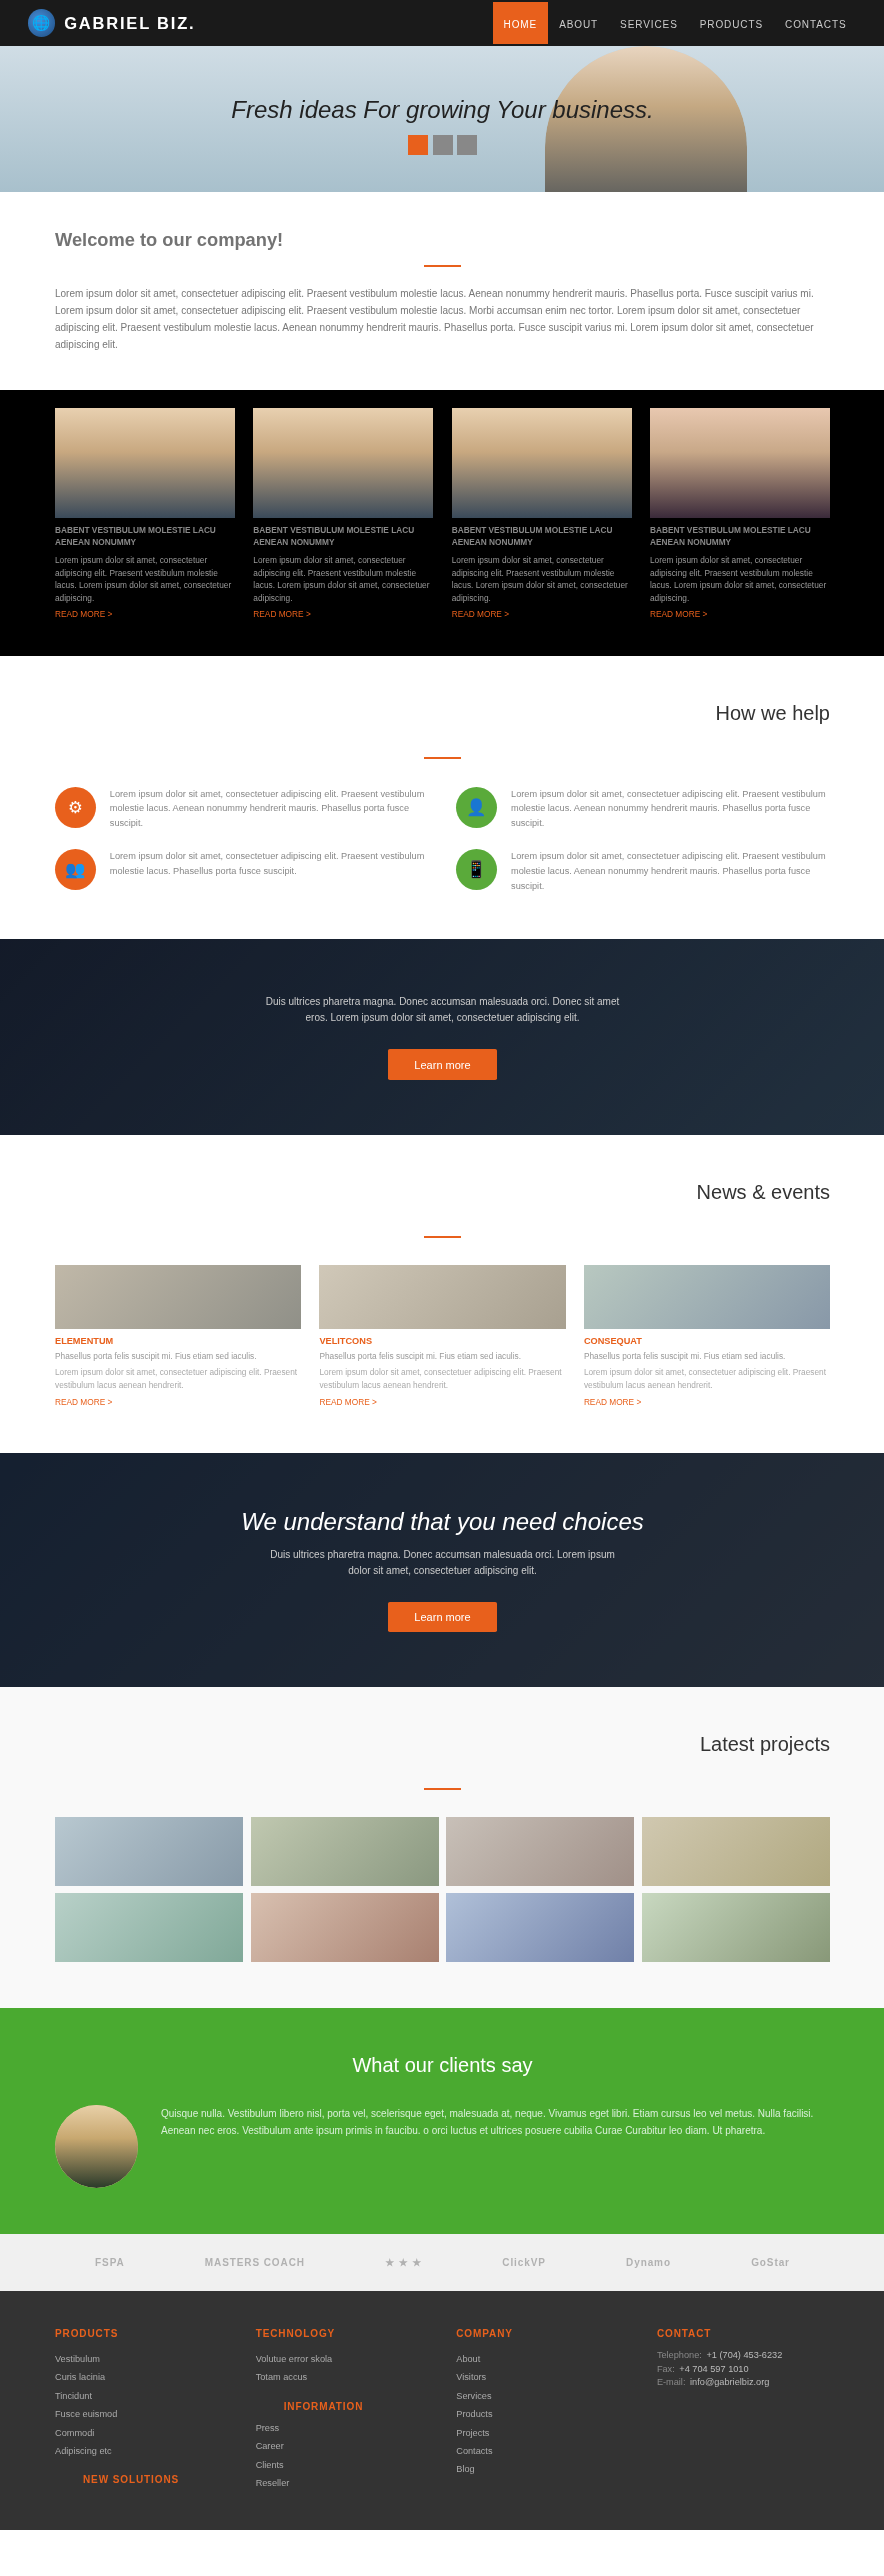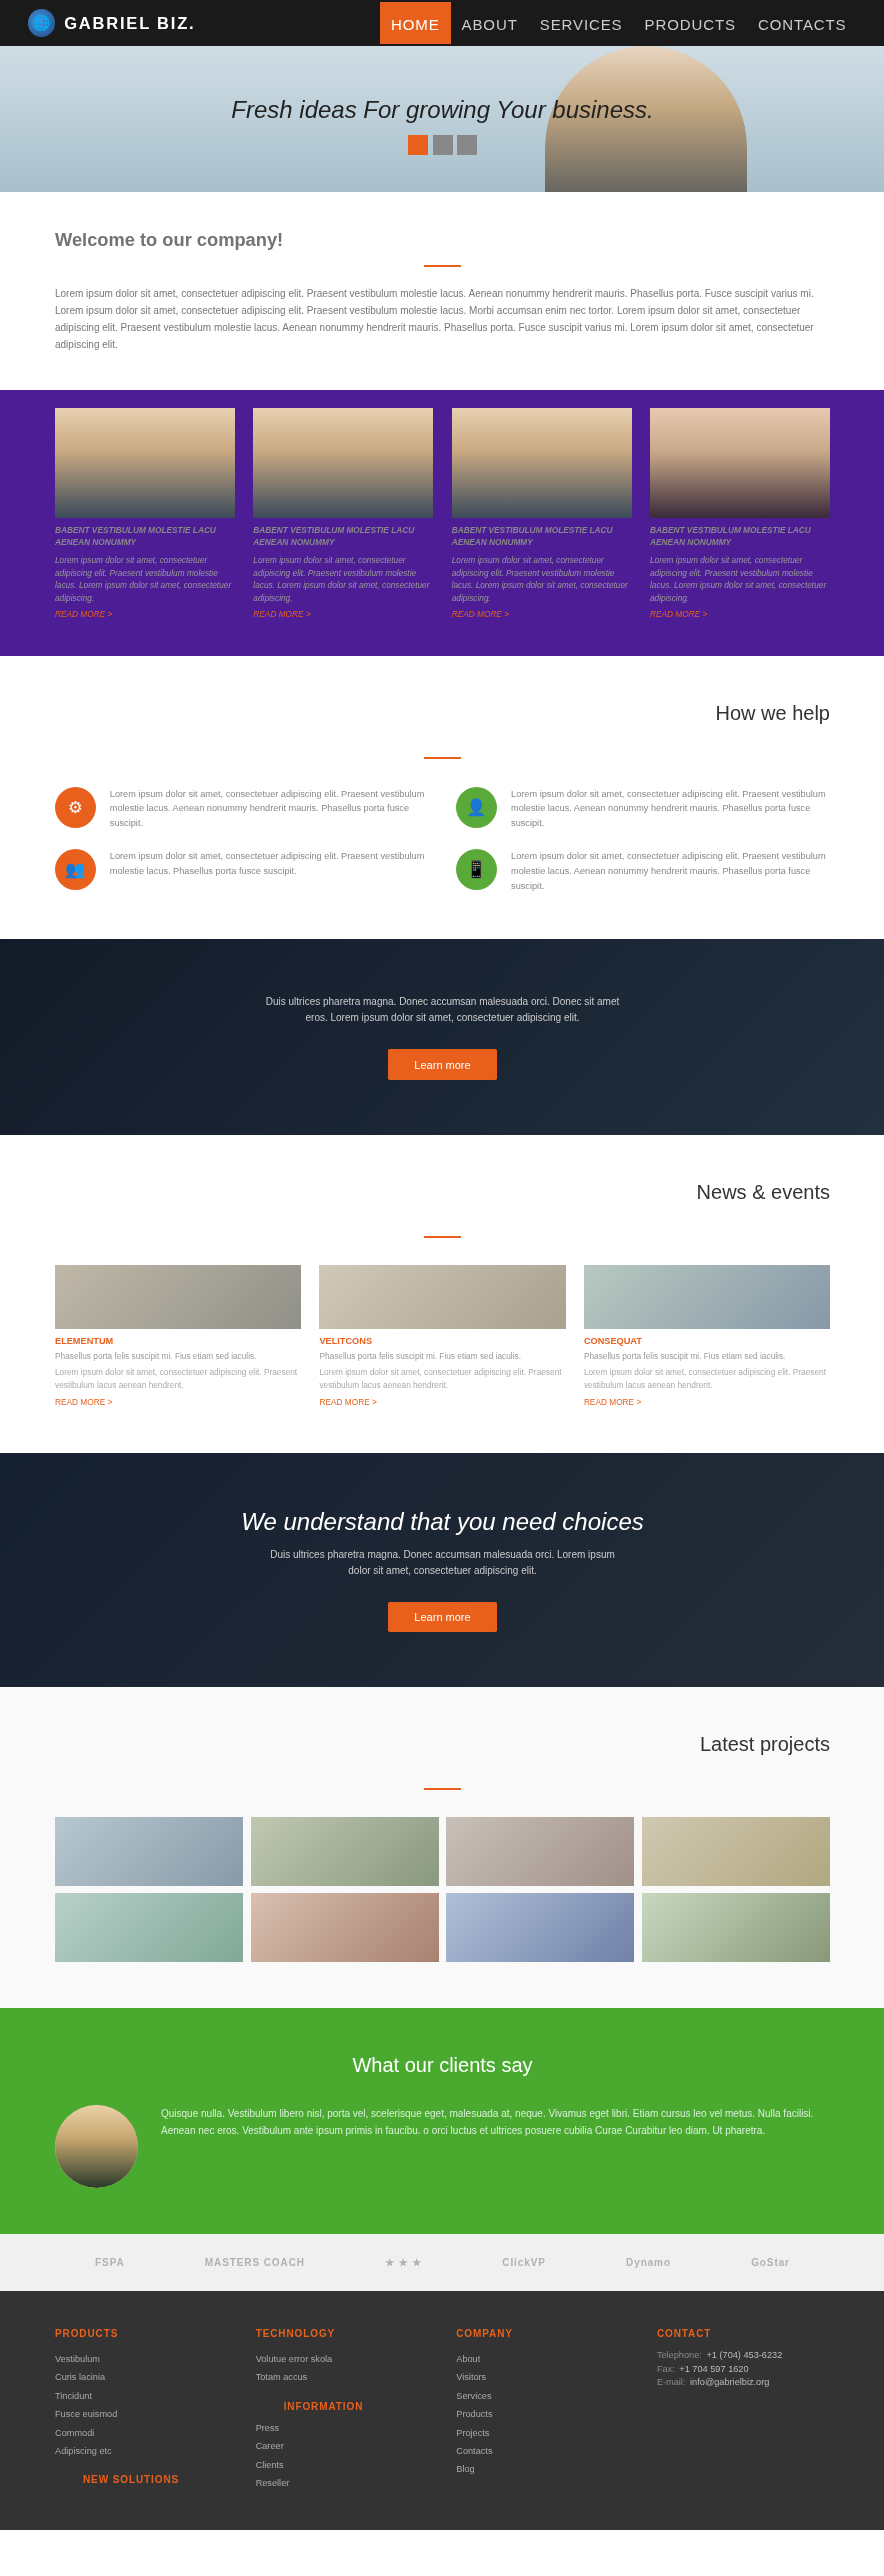--- a/index.html
+++ b/index.html
@@ -4,41 +4,41 @@
   <style>
     * { margin: 0; padding: 0; box-sizing: border-box; }
     body { font-family: Arial, sans-serif; font-size: 12px; color: #444; background: #fff; width: 885px; }
 
     
     .header { background: #1a1a1a; display: flex; align-items: center; padding: 0 27.5px; height: 46px; }
     .logo-area { display: flex; align-items: center; gap: 9.2px; flex: 1; }
     .logo-globe { width: 27.5px; height: 27.5px; border-radius: 50%; background: radial-gradient(circle at 40% 40%, #4a90d9, #1a4a80); display: flex; align-items: center; justify-content: center; color: #fff; font-size: 14.7px; }
     .logo-text { color: #fff; font-size: 16.5px; font-weight: bold; letter-spacing: 1.8px; }
     .nav { display: flex; gap: 0; }
-    .nav-item { color: #ccc; font-size: 15px; padding: 0 11px; height: 42px; line-height: 46px; cursor: pointer; text-transform: uppercase; letter-spacing: 0.9px; }
+    .nav-item { color: #ccc; font-size: 10px; padding: 0 11px; height: 42px; line-height: 46px; cursor: pointer; text-transform: uppercase; letter-spacing: 0.9px; }
     .nav-item.active { color: #fff; background: #e8601c; }
 
     
     .hero { position: relative; height: 146px; background: linear-gradient(135deg, #c8d8e0 0%, #b0c4d0 50%, #8ab0c0 100%); overflow: hidden; display: flex; align-items: flex-end; }
     .hero-bg { position: absolute; top: 0; left: 0; right: 0; bottom: 0; background: linear-gradient(to bottom, #d0dde5 0%, #a8c0cc 100%); }
     .hero-person { position: absolute; right: 138px; top: 0; width: 202px; height: 202px; background: linear-gradient(to bottom, #c5d5de 0%, #98b5c5 100%); border-radius: 50% 50% 0 0; overflow: hidden; }
     .hero-person-silhouette { width: 100%; height: 100%; background: linear-gradient(180deg, #e8d5c0 0%, #c4a882 30%, #2a3a4a 100%); border-radius: 50% 50% 0 0; }
     .hero-text { position: absolute; bottom: 37px; left: 0; right: 0; text-align: center; }
     .hero-title { font-size: 24px; color: #222; font-style: italic; font-weight: 300; }
     .hero-dots { display: flex; gap: 4.6px; justify-content: center; margin-top: 11px; }
     .hero-dot { width: 20px; height: 20px; background: #888; cursor: pointer; }
     .hero-dot.active { background: #e8601c; }
 
     
     .welcome-section { padding: 37px 55px; background: #fff; }
     .welcome-title { font-size: 18.3px; color: #737373; margin-bottom: 13.8px; font-weight: bold; }
     .welcome-text { font-size: 10px; color: #777; line-height: 1.7; }
 
     
-    .team-section { padding: 18.3px 55px 37px; background: #4c1d95; font-style: italic; }
+    .team-section { padding: 18.3px 55px 37px; background: #000000; }
     .team-grid { display: flex; gap: 18.3px; }
     .team-card { flex: 1; }
     .team-photo { width: 100%; height: 110px; background: linear-gradient(135deg, #c8b8a0 0%, #a89880 100%); display: flex; align-items: center; justify-content: center; color: #888; font-size: 27.5px; overflow: hidden; }
     .team-photo-face { width: 100%; height: 100%; background: linear-gradient(180deg, #e8d0b0 0%, #c8a880 40%, #3a4a5a 100%); }
     .team-name { font-size: 8.3px; color: #888; text-transform: uppercase; margin-top: 7.3px; font-weight: bold; line-height: 1.4; }
     .team-desc { font-size: 8.3px; color: #999; margin-top: 5.5px; line-height: 1.5; }
     .read-more { font-size: 8.3px; color: #e8601c; margin-top: 5.5px; cursor: pointer; text-transform: uppercase; }
 
     
     .help-section { padding: 46px 55px; background: #fff; }
@@ -320,21 +320,21 @@
     </div>
 
     <div class="footer-col">
       <div class="footer-col-title">CONTACT</div>
       <div style="display:flex;gap:4.6px;margin-bottom:3.7px;">
         <span class="footer-label">Telephone:</span>
         <span class="footer-value">+1 (704) 453-6232</span>
       </div>
       <div style="display:flex;gap:4.6px;margin-bottom:3.7px;">
         <span class="footer-label">Fax:</span>
-        <span class="footer-value">+1 704 597 1620</span>
+        <span class="footer-value">+4 704 597 1010</span>
       </div>
       <div style="display:flex;gap:4.6px;">
         <span class="footer-label">E-mail:</span>
         <span class="footer-value">info@gabrielbiz.org</span>
       </div>
     </div>
   </div>
 </footer>
 
 

